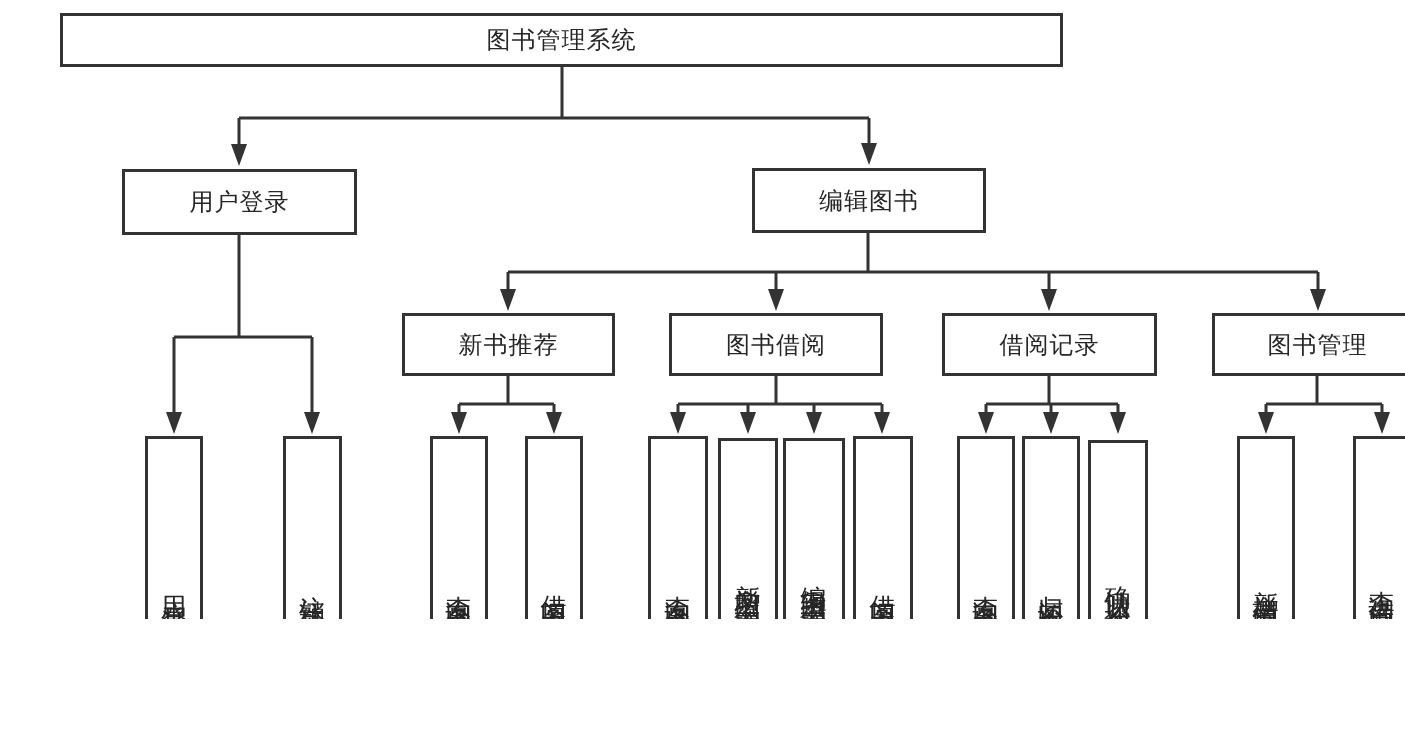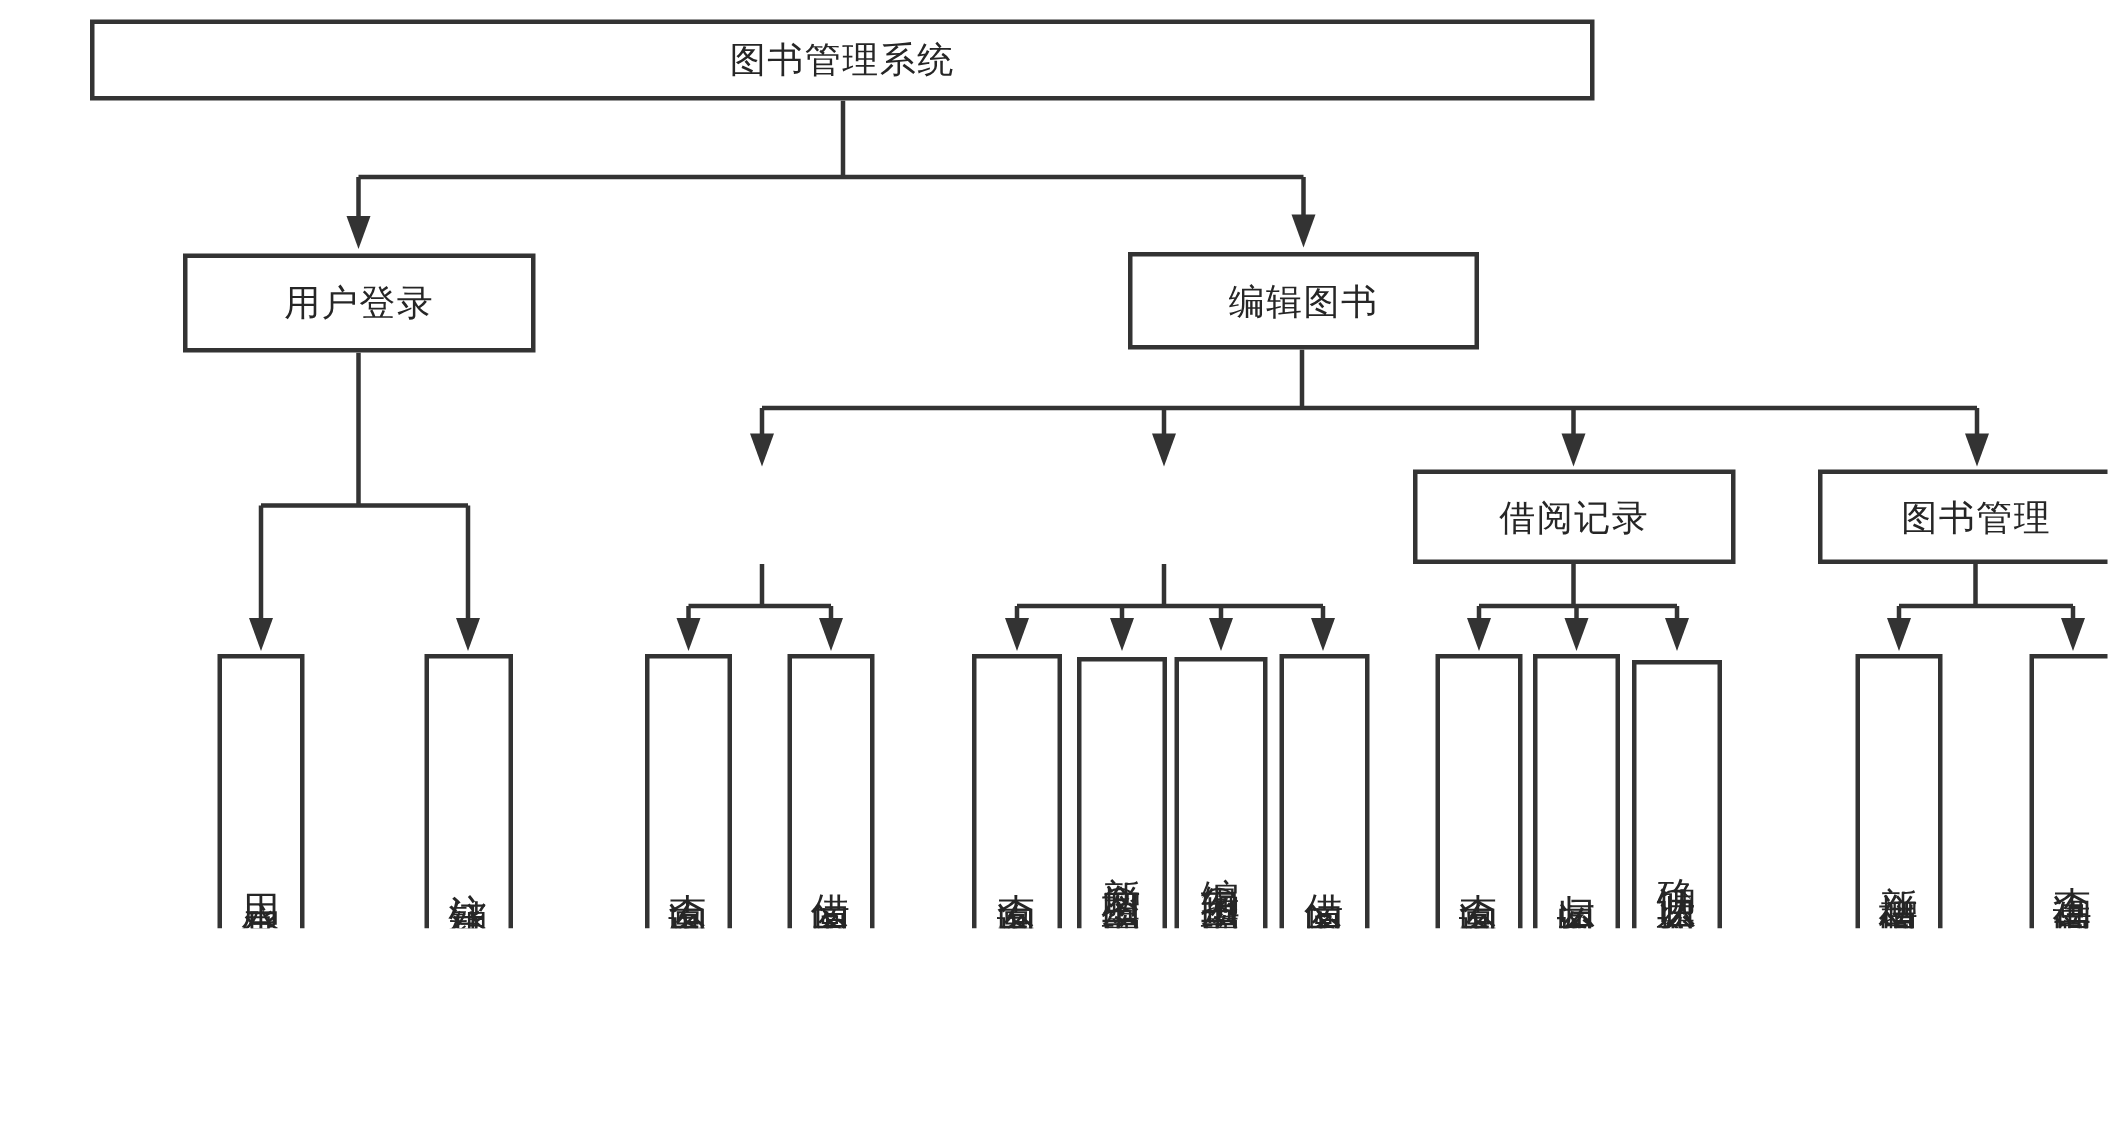--- a/index.html
+++ b/index.html
@@ -97,20 +97,22 @@
       <polygon points="1218,412 1234,412 1226,434"></polygon>
       <polygon points="1334,412 1350,412 1342,434"></polygon>
     </g>
   </svg>
 
   <div class="node" style="left:20px;top:13px;width:1003px;height:54px;">图书管理系统</div>
 
   <div class="node" style="left:82px;top:169px;width:235px;height:66px;">用户登录</div>
   <div class="node" style="left:712px;top:168px;width:234px;height:65px;">编辑图书</div>
 
+  <div class="node" style="left:362px;top:313px;width:213px;height:63px;">新书推荐</div>
+  <div class="node" style="left:629px;top:313px;width:214px;height:63px;">图书借阅</div>
   <div class="node" style="left:902px;top:313px;width:215px;height:63px;">借阅记录</div>
   <div class="node" style="left:1172px;top:313px;width:211px;height:63px;">图书管理</div>
 
   <div class="leaf" style="left:105px;top:436px;width:58px;height:298px;">
     <span>用户登录</span>
     </div>
   <div class="leaf" style="left:243px;top:436px;width:59px;height:298px;">
     <span>注销登录</span>
     </div>
 

